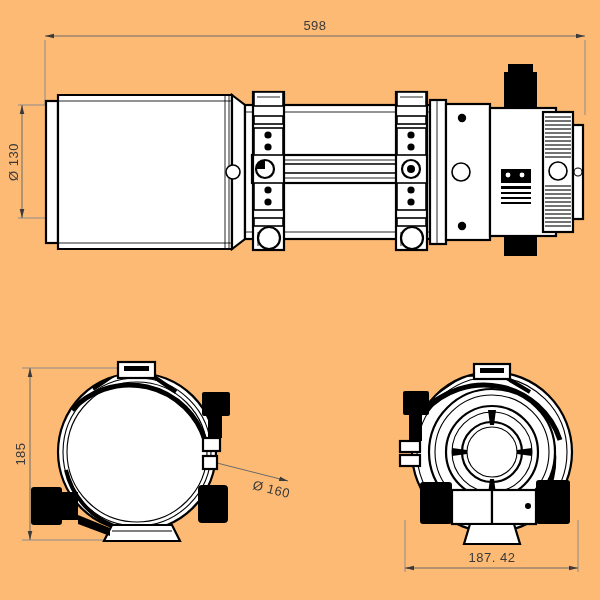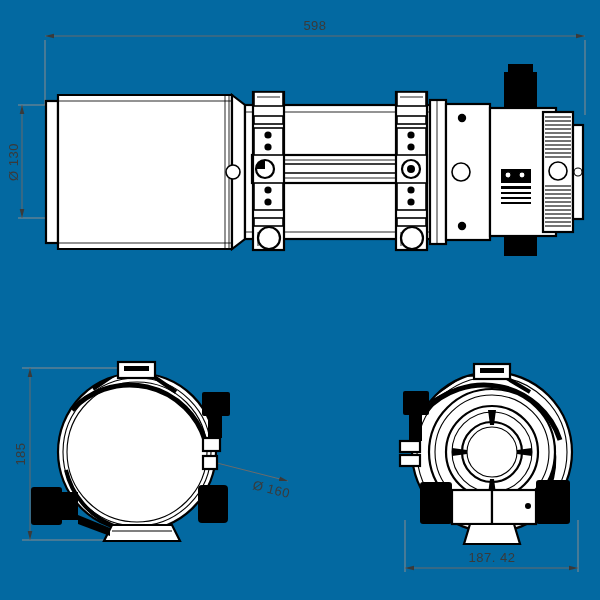--- a/index.html
+++ b/index.html
@@ -11,21 +11,21 @@
   body {
     width: 600px;
     height: 600px;
     overflow: hidden;
     font-family: "Liberation Sans", sans-serif;
   }
   #drawing-root {
     position: relative;
     width: 600px;
     height: 600px;
-    background: #0369a1;
+    background: #fdba74;
   }
   svg#cad {
     display: block;
     width: 600px;
     height: 600px;
   }
   .dimtext {
     font-family: "Liberation Sans", sans-serif;
     font-size: 13px;
     fill: #3a3a3a;

